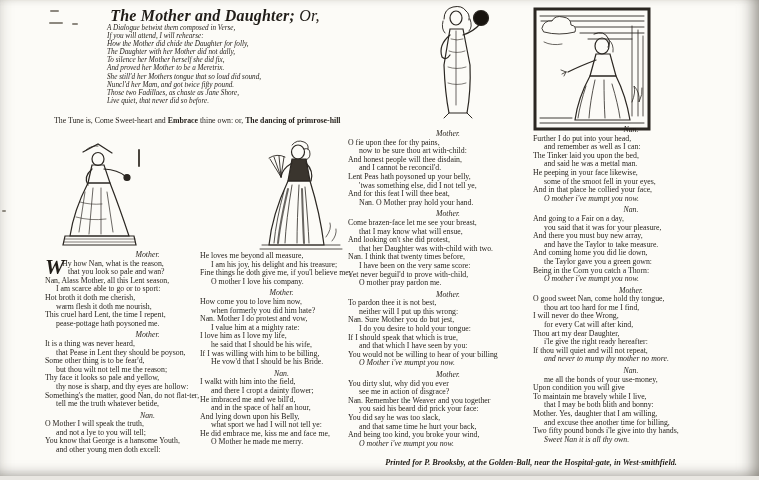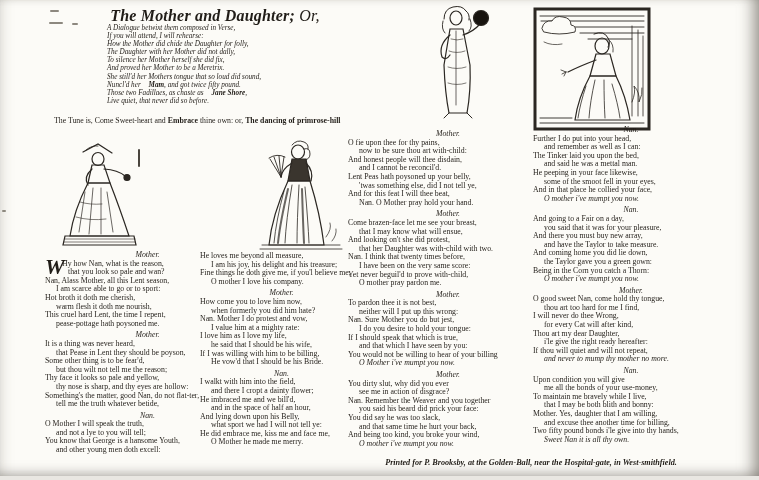--- a/index.html
+++ b/index.html
@@ -20,21 +20,21 @@
     position:absolute;left:0;top:7px;width:430px;
     text-align:center;font-size:16px;line-height:18px;
     font-style:italic;letter-spacing:.2px;white-space:nowrap;
   }
   .title .main{font-weight:bold;}
   .subtitle{
     position:absolute;left:107px;top:24px;
     font-style:italic;font-size:7.2px;line-height:8.1px;
     white-space:nowrap;
   }
-  .subtitle .em{font-weight:bold;margin-left:6px;}
+  .subtitle .em{font-weight:normal;}
   .tune{
     position:absolute;left:54px;top:116px;
     font-size:7.8px;white-space:nowrap;
   }
   .tune .em{font-weight:bold;}
   
   .col{position:absolute;font-size:7.8px;line-height:8.6px;}
   .col1{left:45px;top:251px;width:205px;}
   .col2{left:200px;top:252px;width:163px;}
   .col3{left:348px;top:130px;width:200px;}
@@ -304,22 +304,22 @@
         <div class="vl in">thou art too hard for me I find,</div>
         <div class="vl">I will never do thee Wrong,</div>
         <div class="vl in">for every Cat will after kind,</div>
         <div class="vl">Thou art my dear Daughter,</div>
         <div class="vl in">i'le give the right ready hereafter:</div>
         <div class="vl">If thou will quiet and will not repeat,</div>
         <div class="vl in it">and never to mump thy mother no more.</div>
       </div>
       <div class="stanza">
         <div class="vh">Nan.</div>
+        <div class="vl in">me all the bonds of your use-money,</div>
         <div class="vl">Upon condition you will give</div>
-        <div class="vl in">me all the bonds of your use-money,</div>
         <div class="vl">To maintain me bravely while I live,</div>
         <div class="vl in">that I may be both blith and bonny:</div>
         <div class="vl"><span class="em">Mother</span>. Yes, daughter that I am willing,</div>
         <div class="vl in">and excuse thee another time for billing,</div>
         <div class="vl">Two fifty pound bonds i'le give into thy hands,</div>
         <div class="vl in it">Sweet <span class="em">Nan</span> it is all thy own.</div>
       </div>
     </div>
 
   <div class="imprint">Printed for P. Brooksby, at the Golden-Ball, near the Hospital-gate, in West-smithfield.</div>

